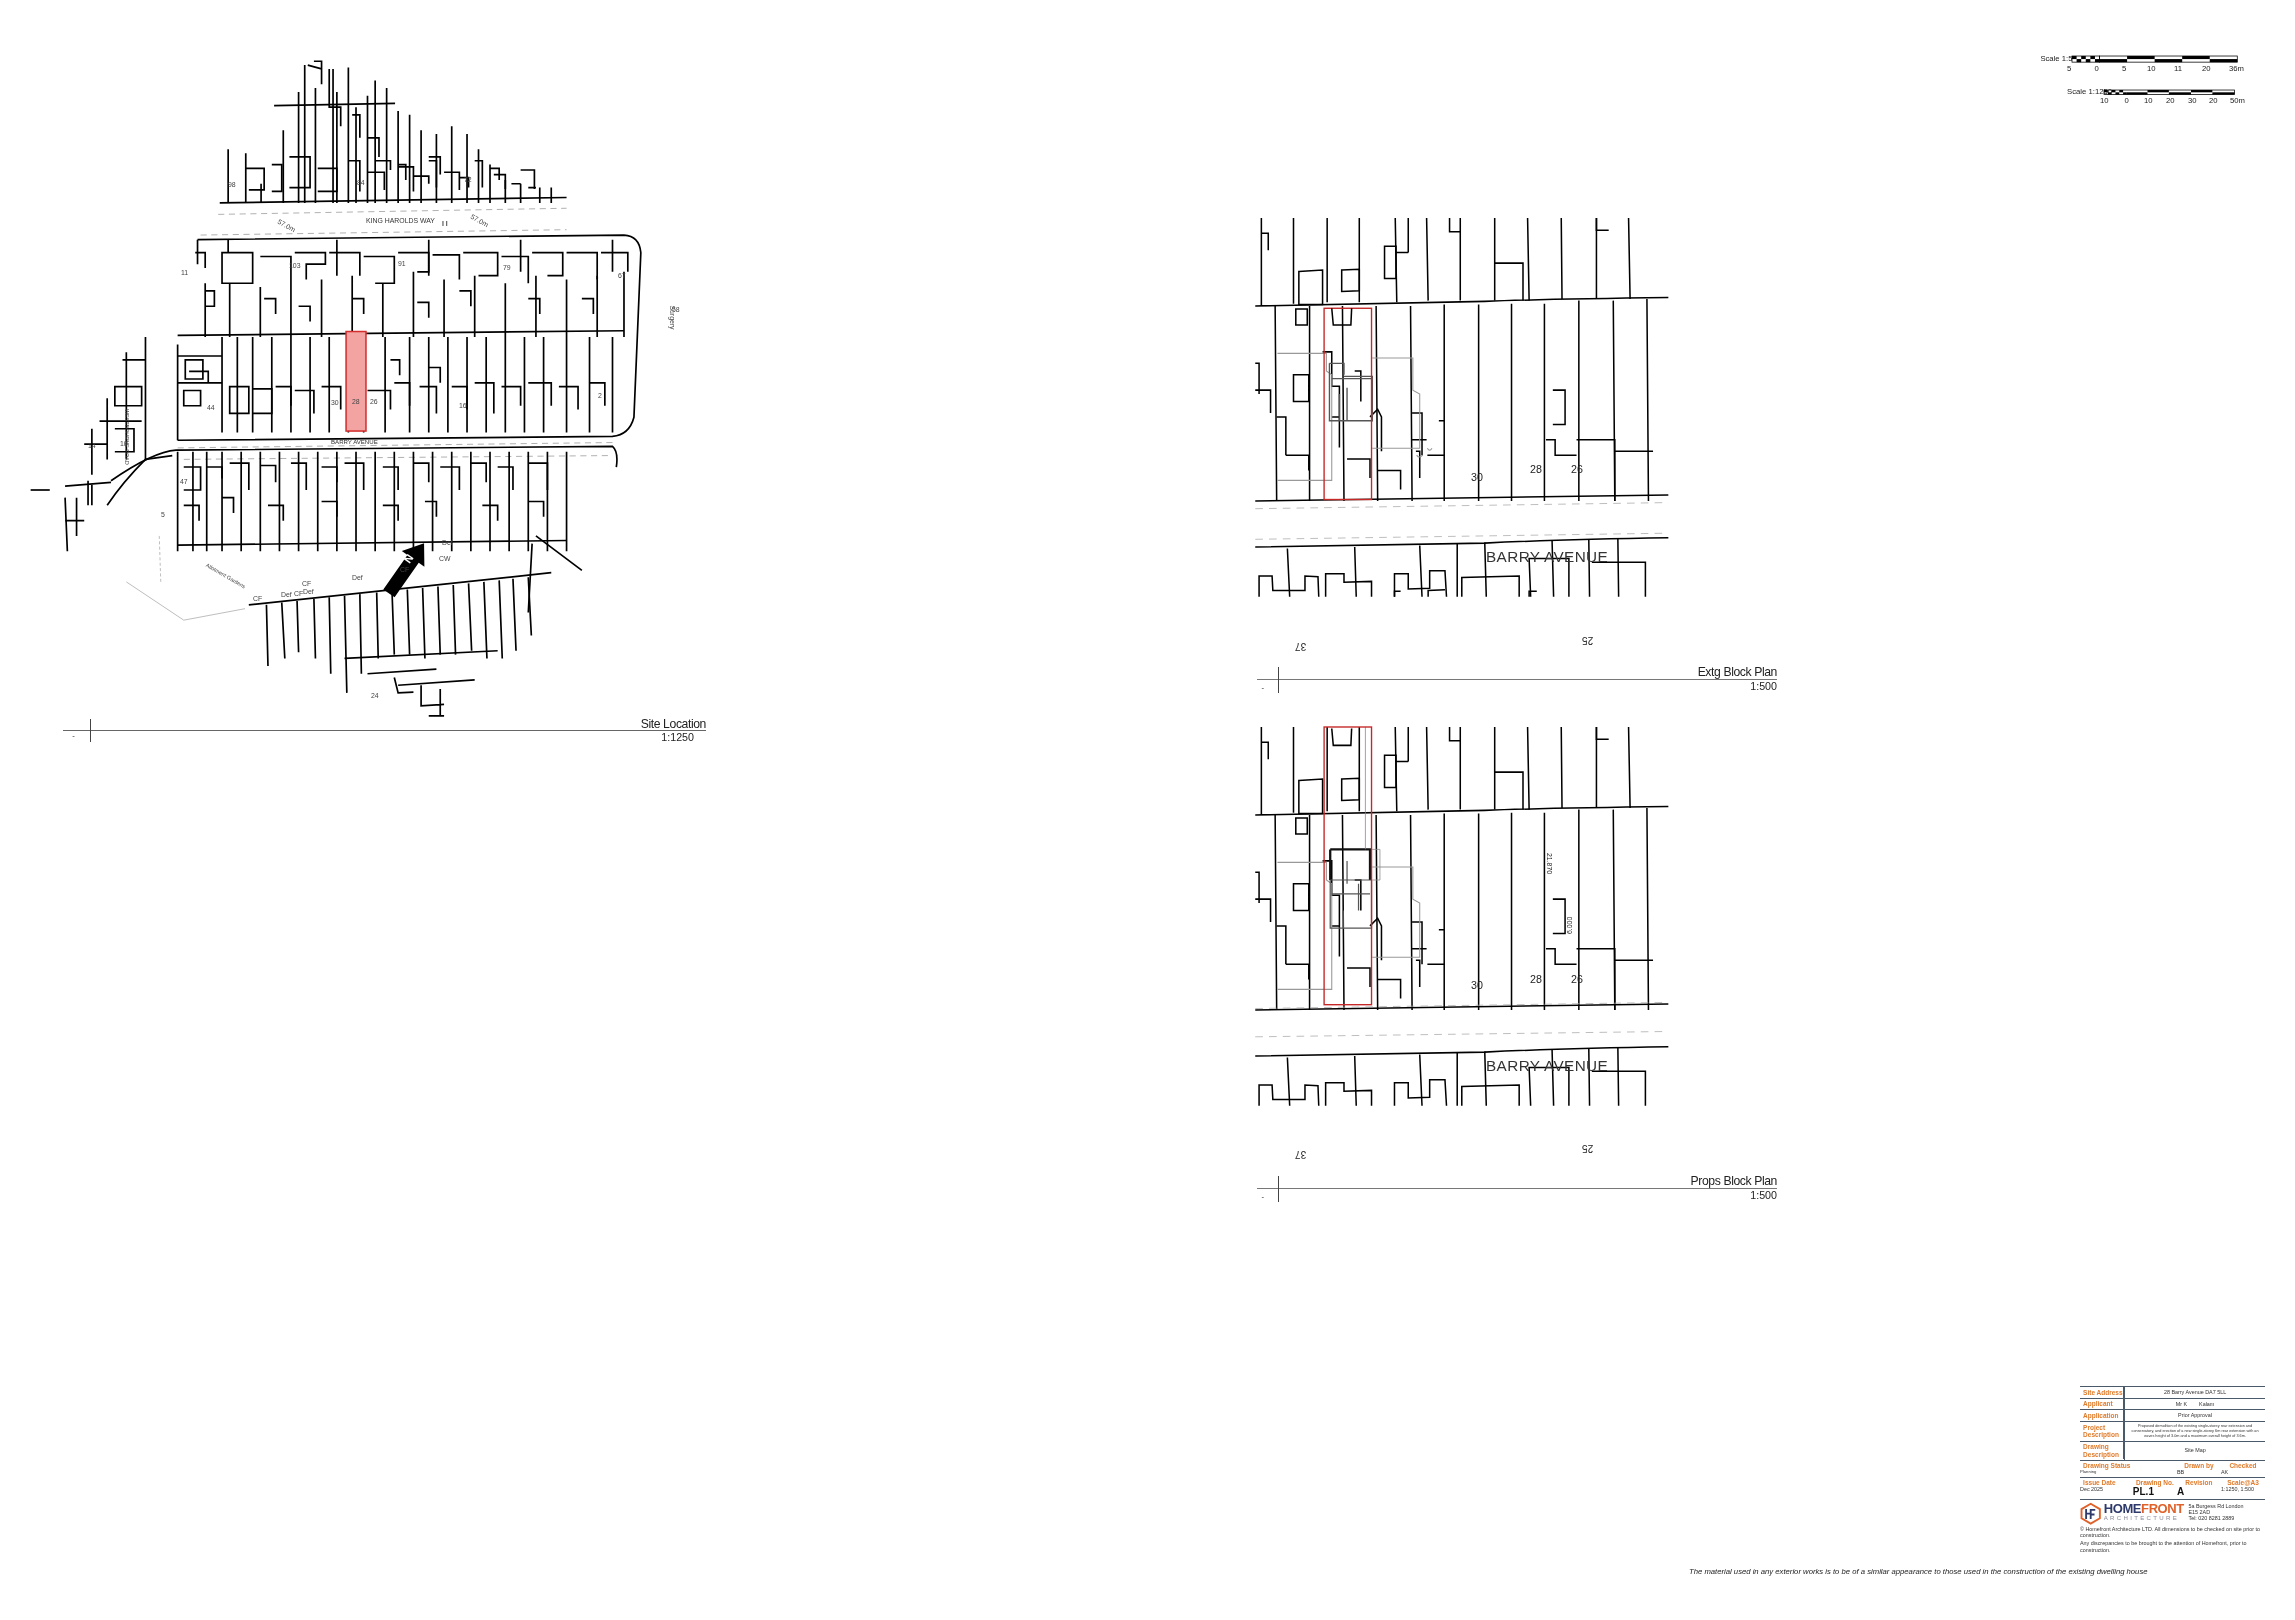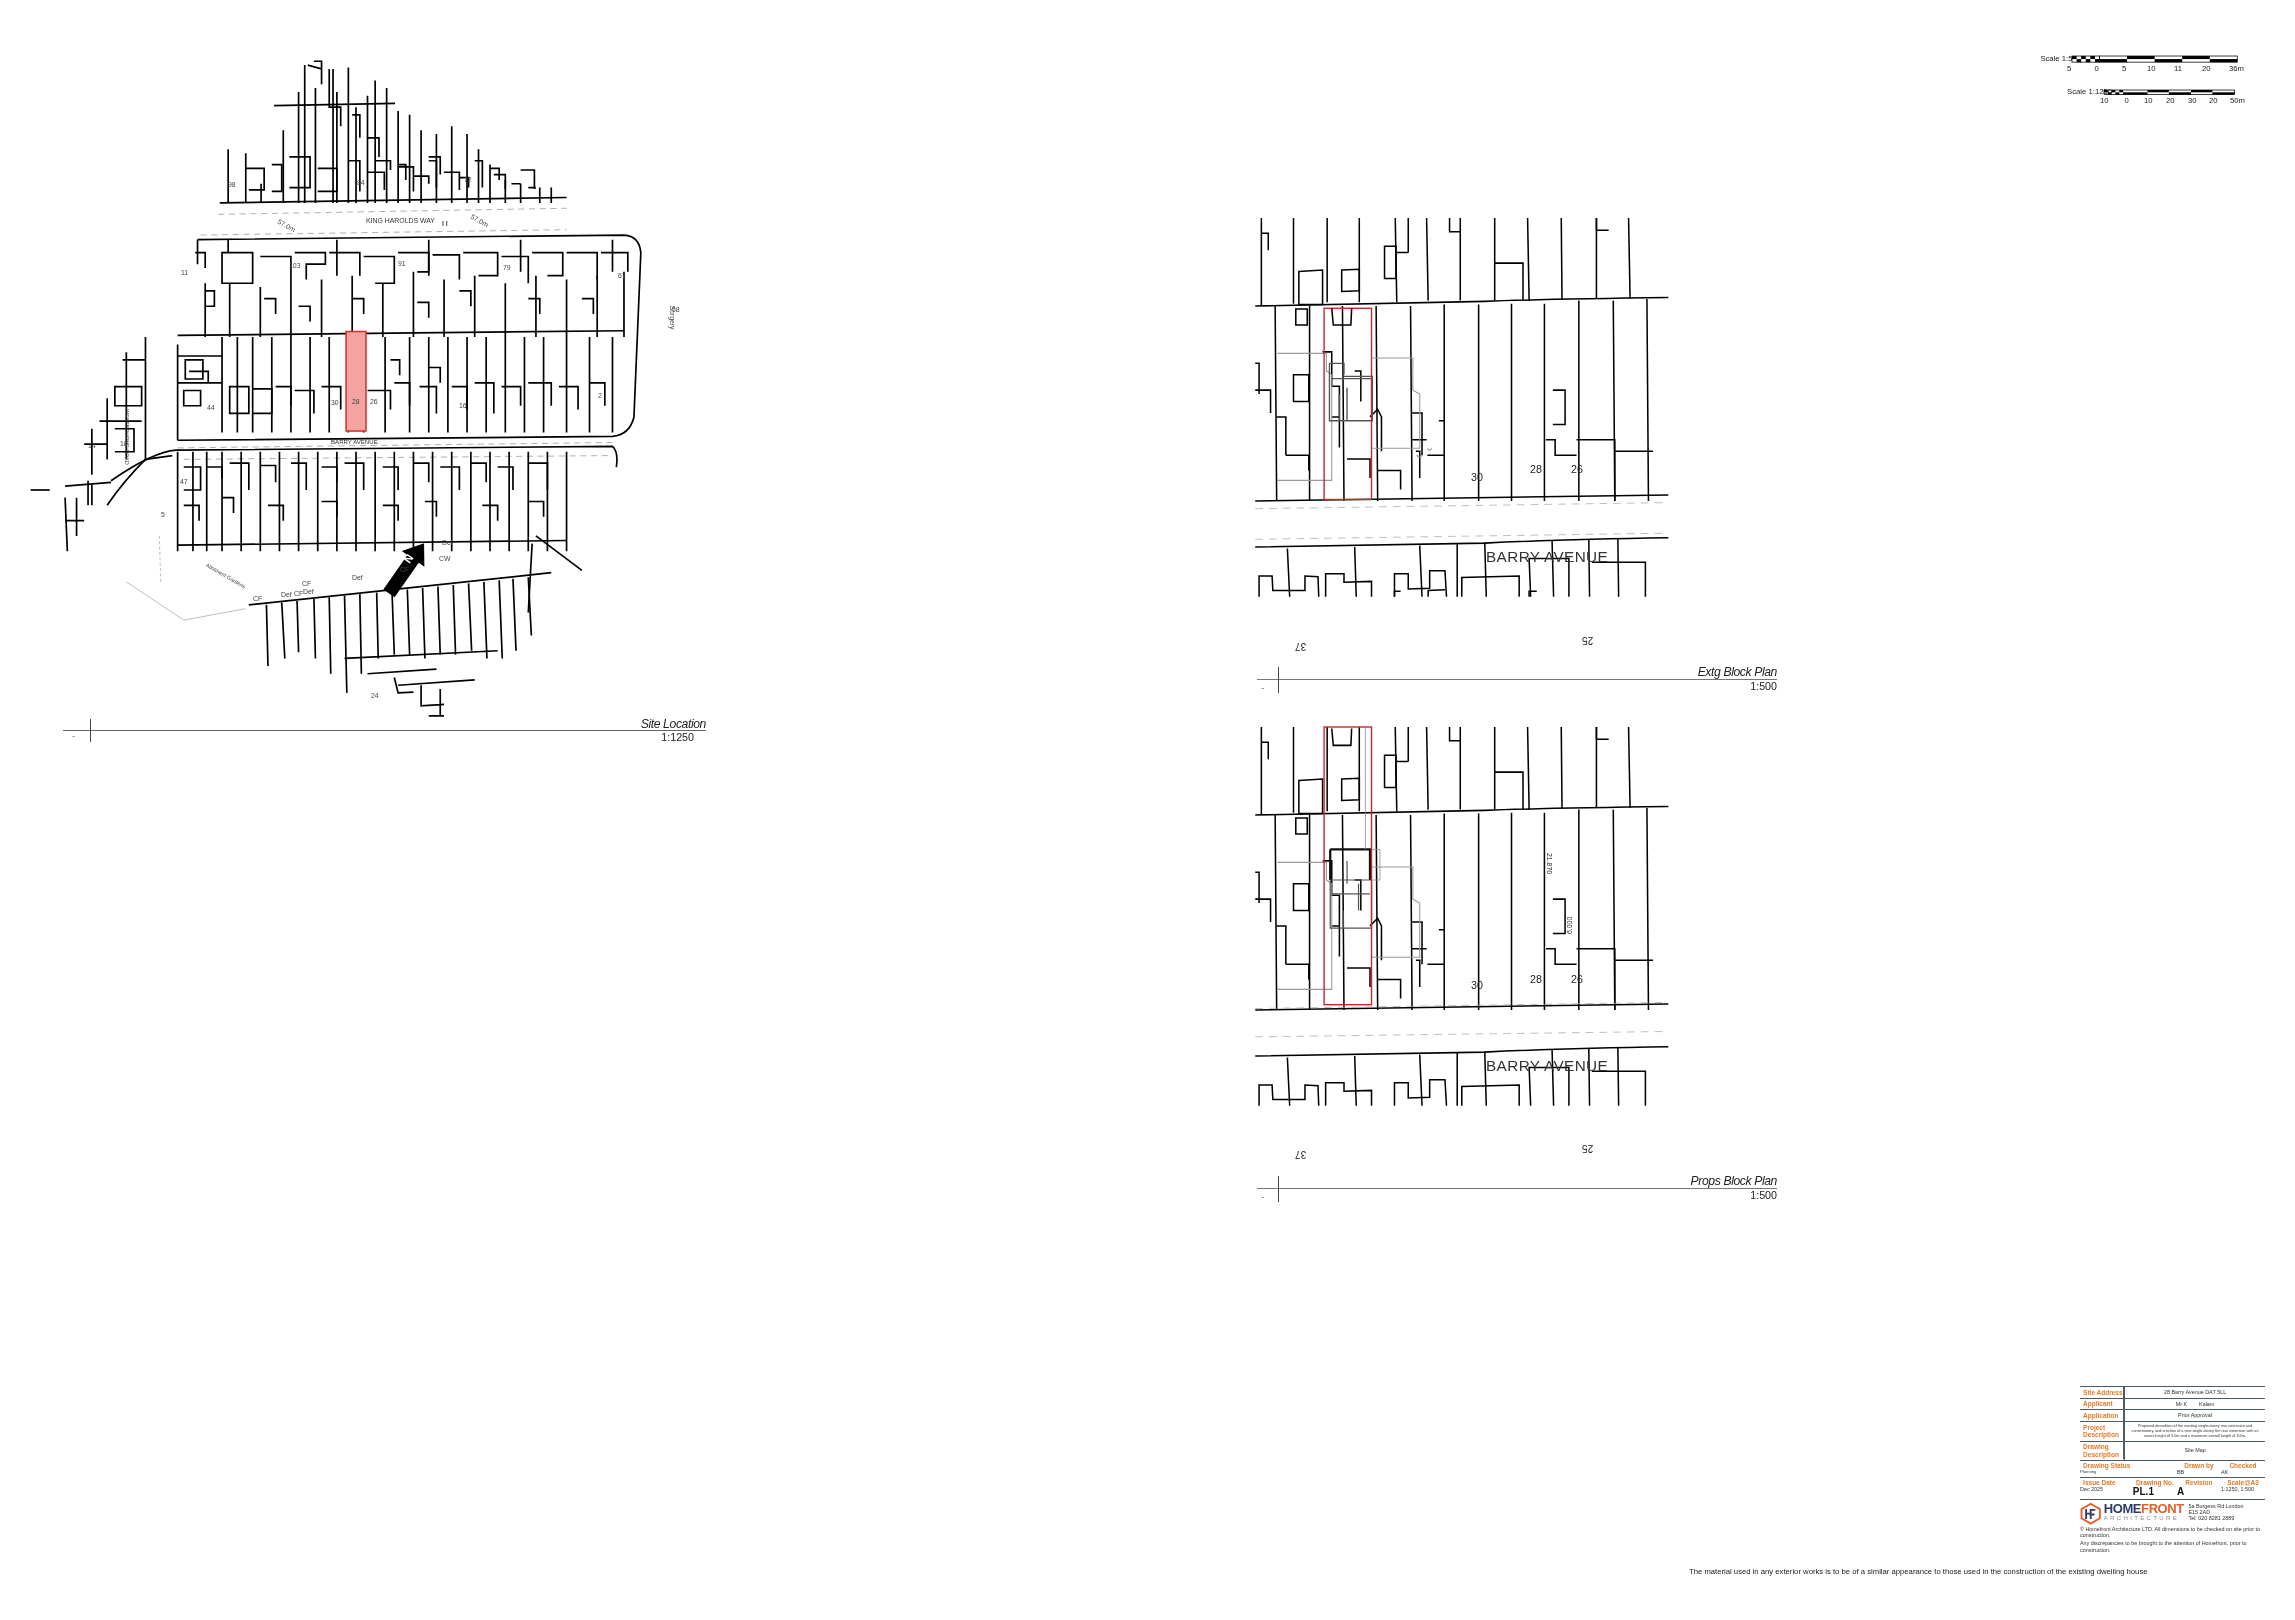--- a/index.html
+++ b/index.html
@@ -1,38 +1,38 @@
 <!DOCTYPE html>
 <html style="font-size:12.2px"><head>
 <meta charset="utf-8">
 <style>
   html, body { margin:0; padding:0; background:#ffffff; }
   body { width:2295px; height:1621px; position:relative; overflow:hidden; font-family:"Liberation Sans", sans-serif; color:#222; }
   .abs { position:absolute; }
   svg { position:absolute; overflow:visible; }
   .lbl { position:absolute; font-family:"Liberation Sans", sans-serif; color:#222; white-space:nowrap; }
-  .title-txt { font-size:12.2px; text-align:right; letter-spacing:-0.4px;font-style:italic; }
+  .title-txt { font-size:12.2px; text-align:right; letter-spacing:-0.4px; }
   .scale-txt { font-size:10.7px; text-align:right; }
   .road { font-size:15.3px; color:#333; letter-spacing:0.4px; }
   .small { font-size:6.9px; color:#444; }
   .tb { position:absolute; left:2080px; top:1386px; width:185px; font-family:"Liberation Sans", sans-serif; }
   .tb-row { display:flex; border-bottom:0.8px solid #4a5a6a; align-items:center; }
   .tb-key { width:41px; color:#e07b2a; font-weight:bold; font-size:6.5px; padding:1.5px 0 1.5px 3.1px; border-right:0.8px solid #4a5a6a; line-height:7.7px; }
   .tb-val { flex:1; text-align:center; font-size:5.4px; color:#333; padding:1.5px 3.1px; line-height:6.9px; }
   .tb-grid { display:grid; grid-template-columns: 1.2fr 1fr 1fr 1fr; border-bottom:0.8px solid #4a5a6a; padding:1.5px 0; }
   .tb-grid .h { color:#e07b2a; font-weight:bold; font-size:6.5px; text-align:center; }
   .tb-grid .v { font-size:5.4px; text-align:left; color:#333; }
   .tb-grid .big { font-size:10px; font-weight:bold; color:#111; }
   .logo-wrap { display:flex; align-items:flex-start; margin-top:3.1px; }
   .logo-name { font-size:13px; font-weight:bold; color:#2e3a6a; letter-spacing:-0.4px; line-height:12.2px; }
   .logo-name span { color:#e0622a; }
   .logo-sub { font-size:6.1px; color:#8a8a9a; letter-spacing:2.3px; line-height:6.9px; }
   .logo-addr { font-size:5.4px; color:#333; margin-left:4.6px; line-height:6.1px; }
   .disclaimer { font-size:5.4px; color:#333; line-height:6.5px; margin-top:1.5px; }
-  .note { position:absolute; left:1689px; top:1567px; font-size:7.7px; color:#222; }
+  .note { position:absolute; left:1689px; top:1567px; font-size:7.7px; color:#222;font-style:italic; }
 </style>
 </head>
 <body>
 
 <div>
   <span class="lbl" style="left:2020px;top:54px;font-size:7.7px;width:61px;text-align:right;">Scale 1:500</span>
   <svg style="left:2072px;top:56px;" width="176" height="7.7" viewBox="0 0 230 10">
     <rect x="0" y="0" width="36" height="8" fill="#fff" stroke="#000" stroke-width="1"></rect>
     <g fill="#000">
       <rect x="0" y="0" width="6" height="4"></rect>

